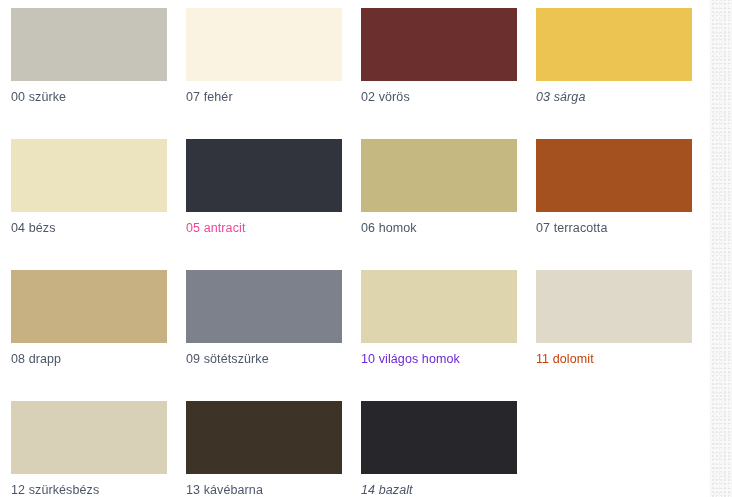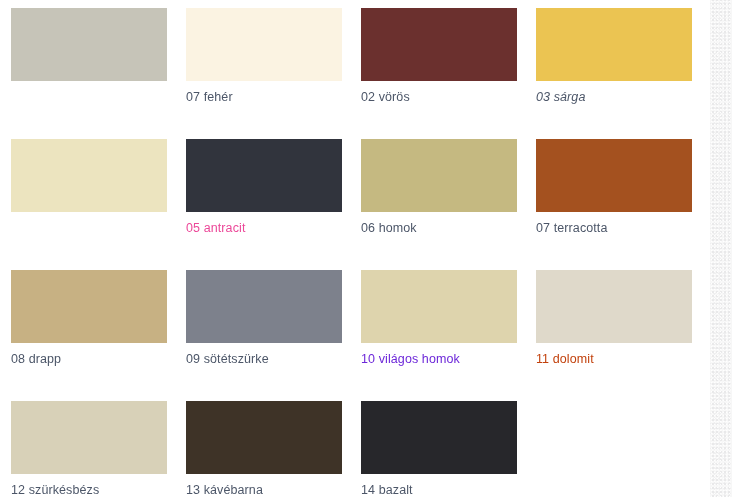--- a/index.html
+++ b/index.html
@@ -84,35 +84,37 @@
     background: #e4e4e4;
   }
 </style>
 </head>
 <body>
 
 <div id="swatch-panel" style="background-color: rgb(255, 255, 255);">
   <div id="swatch-grid">
       <div class="swatch-cell">
         <span class="swatch-chip" style="background-color: rgb(198, 196, 184);"></span>
+        <span class="swatch-label" style="color: rgb(76, 86, 104);">00 szürke</span>
       </div>
       <div class="swatch-cell">
         <span class="swatch-chip" style="background-color: rgb(251, 243, 226);"></span>
         <span class="swatch-label" style="color: rgb(76, 86, 104);">07 fehér</span>
       </div>
       <div class="swatch-cell">
         <span class="swatch-chip" style="background-color: rgb(107, 48, 46);"></span>
         <span class="swatch-label" style="color: rgb(76, 86, 104);">02 vörös</span>
       </div>
       <div class="swatch-cell">
         <span class="swatch-chip" style="background-color: rgb(235, 196, 82);"></span>
         <span class="swatch-label" style="color: rgb(76, 86, 104); font-style: italic;">03 sárga</span>
       </div>
       <div class="swatch-cell">
         <span class="swatch-chip" style="background-color: rgb(236, 228, 191);"></span>
+        <span class="swatch-label" style="color: rgb(76, 86, 104);">04 bézs</span>
       </div>
       <div class="swatch-cell">
         <span class="swatch-chip" style="background-color: rgb(49, 52, 61);"></span>
         <span class="swatch-label" style="color: #ec4899;">05 antracit</span>
       </div>
       <div class="swatch-cell">
         <span class="swatch-chip" style="background-color: rgb(197, 185, 129);"></span>
         <span class="swatch-label" style="color: rgb(76, 86, 104);">06 homok</span>
       </div>
       <div class="swatch-cell">
@@ -138,19 +140,19 @@
       <div class="swatch-cell">
         <span class="swatch-chip" style="background-color: rgb(216, 209, 184);"></span>
         <span class="swatch-label" style="color: rgb(76, 86, 104);">12 szürkésbézs</span>
       </div>
       <div class="swatch-cell">
         <span class="swatch-chip" style="background-color: rgb(62, 51, 39);"></span>
         <span class="swatch-label" style="color: rgb(76, 86, 104);">13 kávébarna</span>
       </div>
       <div class="swatch-cell">
         <span class="swatch-chip" style="background-color: rgb(39, 39, 43);"></span>
-        <span class="swatch-label" style="color: rgb(76, 86, 104);">14 bazalt</span>
+        <span class="swatch-label" style="color: rgb(76, 86, 104); font-style: italic;">14 bazalt</span>
       </div>
     </div>
 </div>
 
 <div id="right-edge-divider" style="background-color: rgb(228, 228, 228);"></div>
 <div id="right-edge-strip" style="background-color: rgb(247, 247, 247);"></div>
 
 </body></html>

